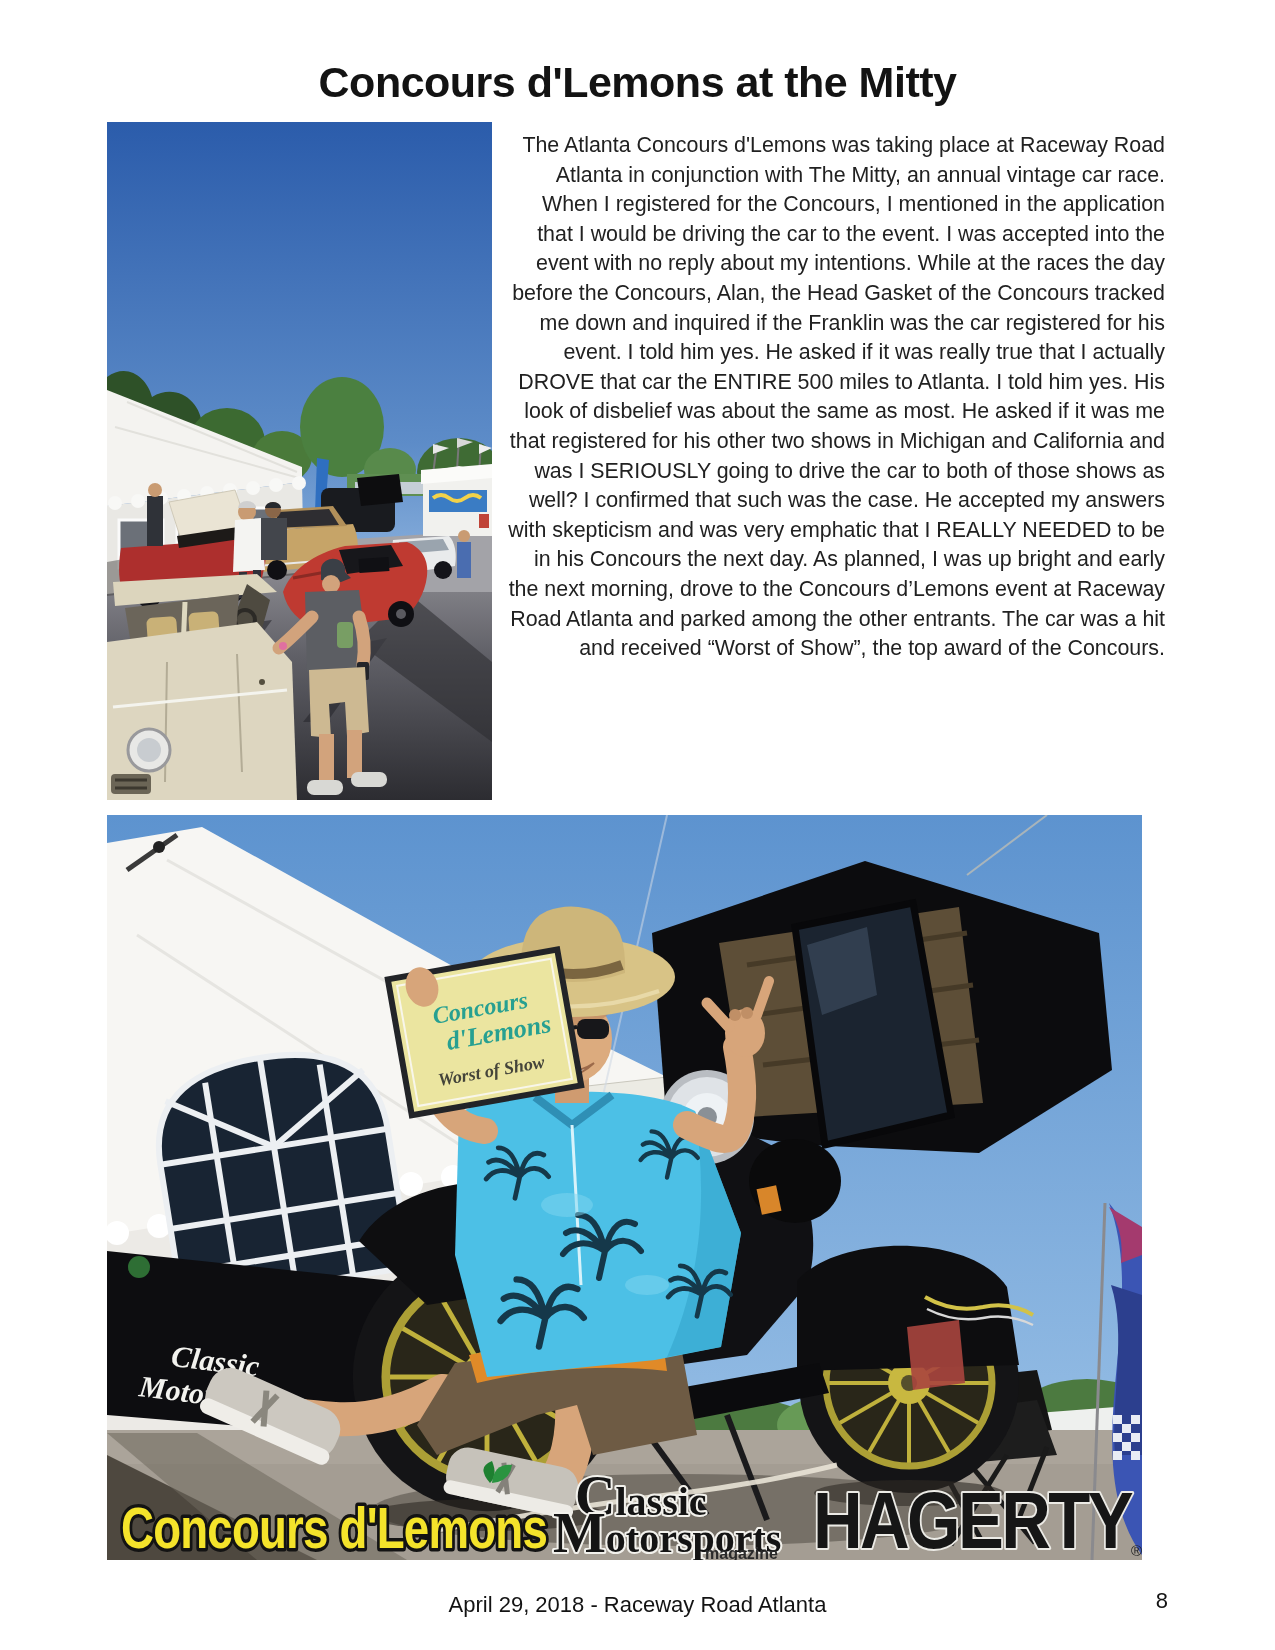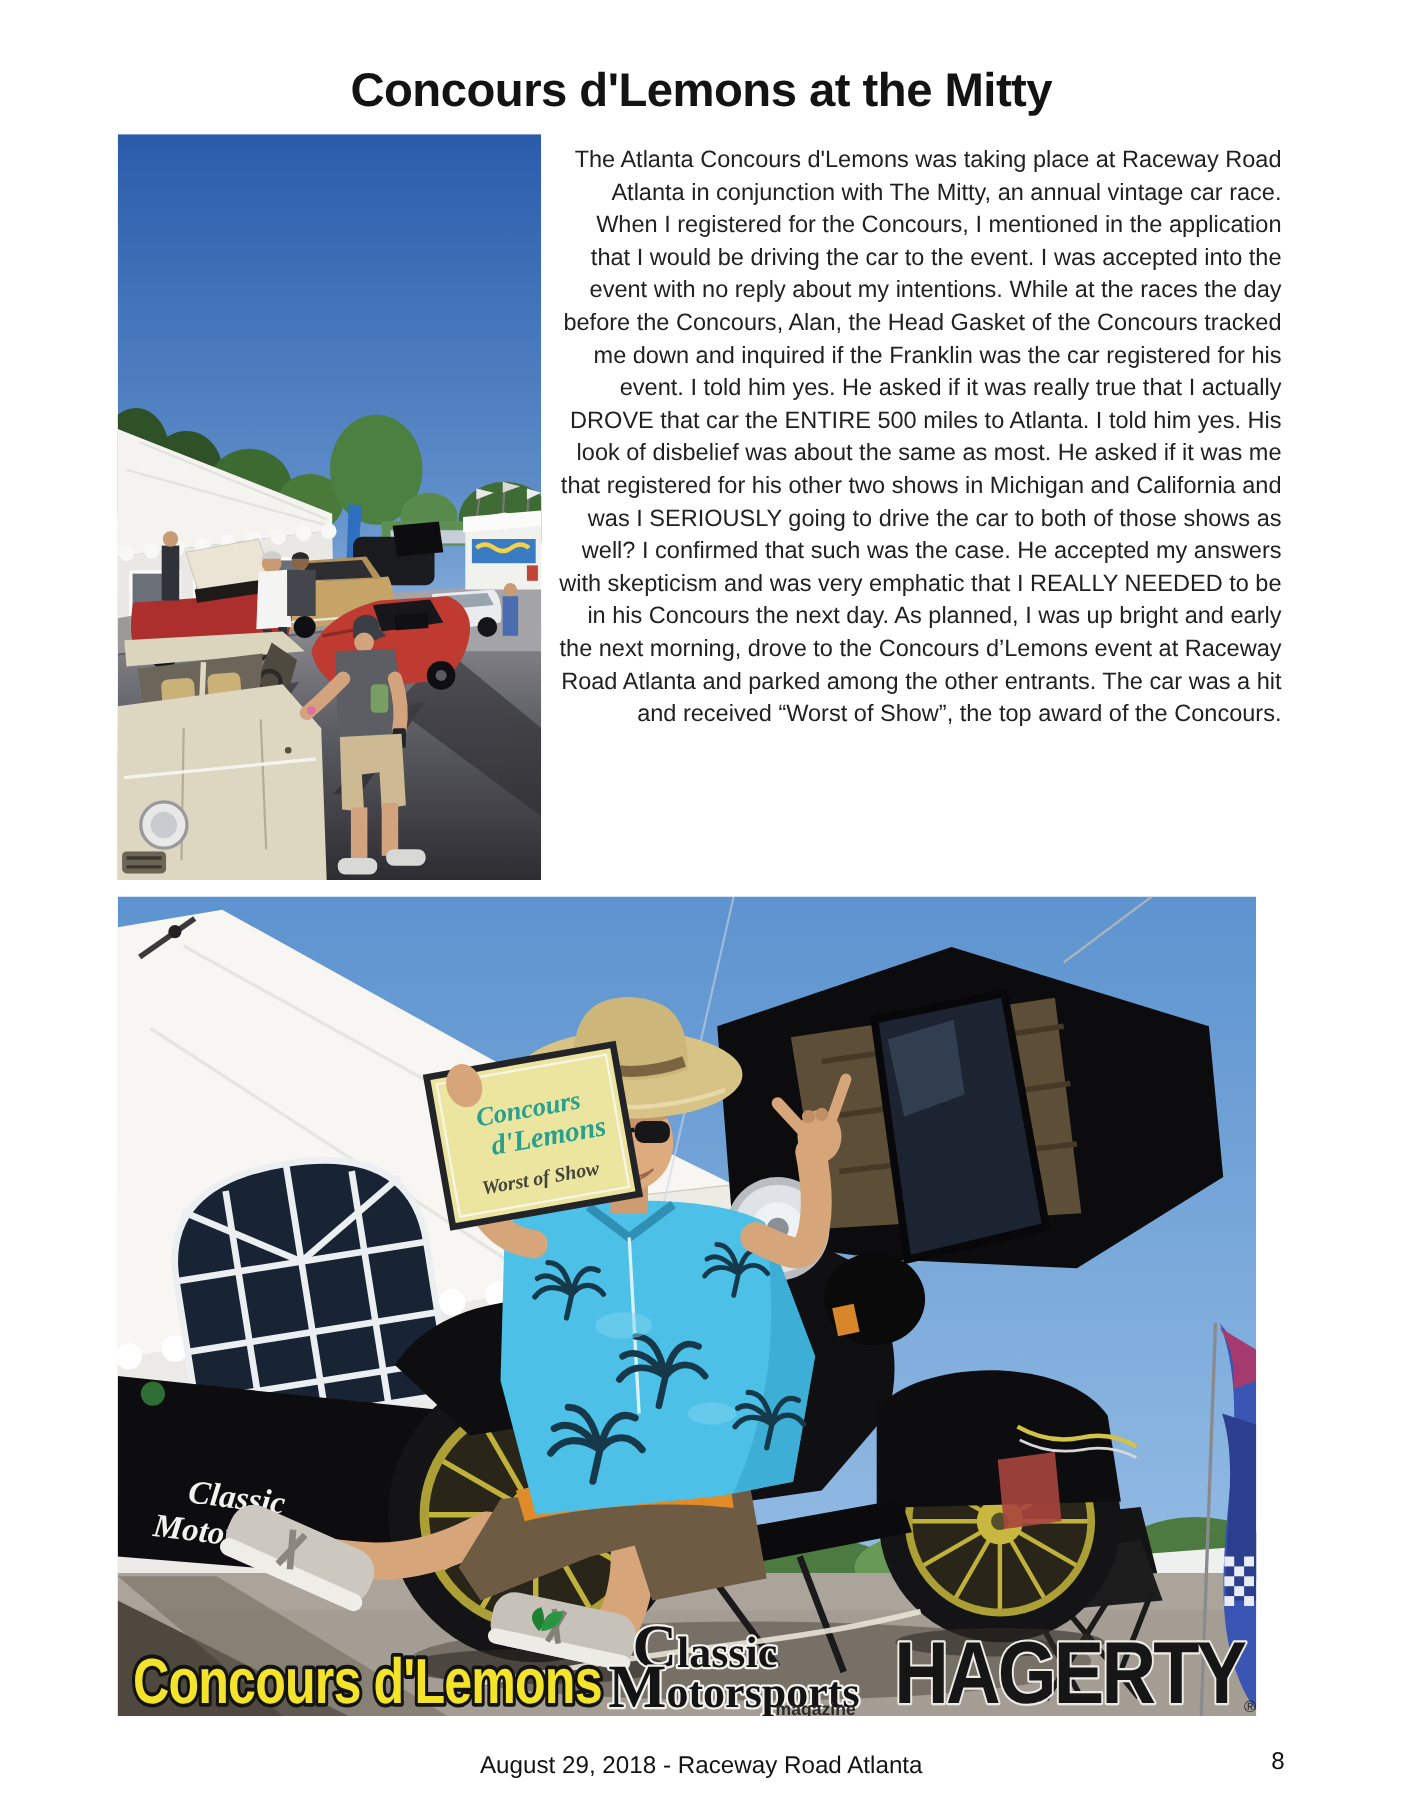--- a/index.html
+++ b/index.html
@@ -440,16 +440,16 @@
       <text font-family="Liberation Serif, serif" font-weight="bold" fill="#141414" stroke="#f2f1ec" stroke-width="4" paint-order="stroke" stroke-linejoin="round">
         <tspan x="468" y="700" font-size="56">C</tspan><tspan font-size="40">lassic</tspan>
         <tspan x="446" y="737" font-size="56">M</tspan><tspan font-size="40">otorsports</tspan>
       </text>
       <text x="598" y="744" font-size="16" font-weight="bold" fill="#2a2a2a" font-family="Liberation Sans, sans-serif">magazine</text>
       <text x="706" y="733" font-size="80" font-weight="bold" letter-spacing="-3" font-family="Liberation Sans, sans-serif" fill="#161616" stroke="#ecebe6" stroke-width="4" paint-order="stroke" stroke-linejoin="round" textLength="318" lengthAdjust="spacingAndGlyphs">HAGERTY</text>
       <text x="1024" y="741" font-size="15" fill="#222" font-family="Liberation Sans, sans-serif">®</text>
     </g>
   </svg>
 
-  <div class="footer-caption">August 29, 2018 - Raceway Road Atlanta</div>
+  <div class="footer-caption">April 29, 2018 - Raceway Road Atlanta</div>
   <div class="page-number">8</div>
 
 </div>
 
 </body></html>

